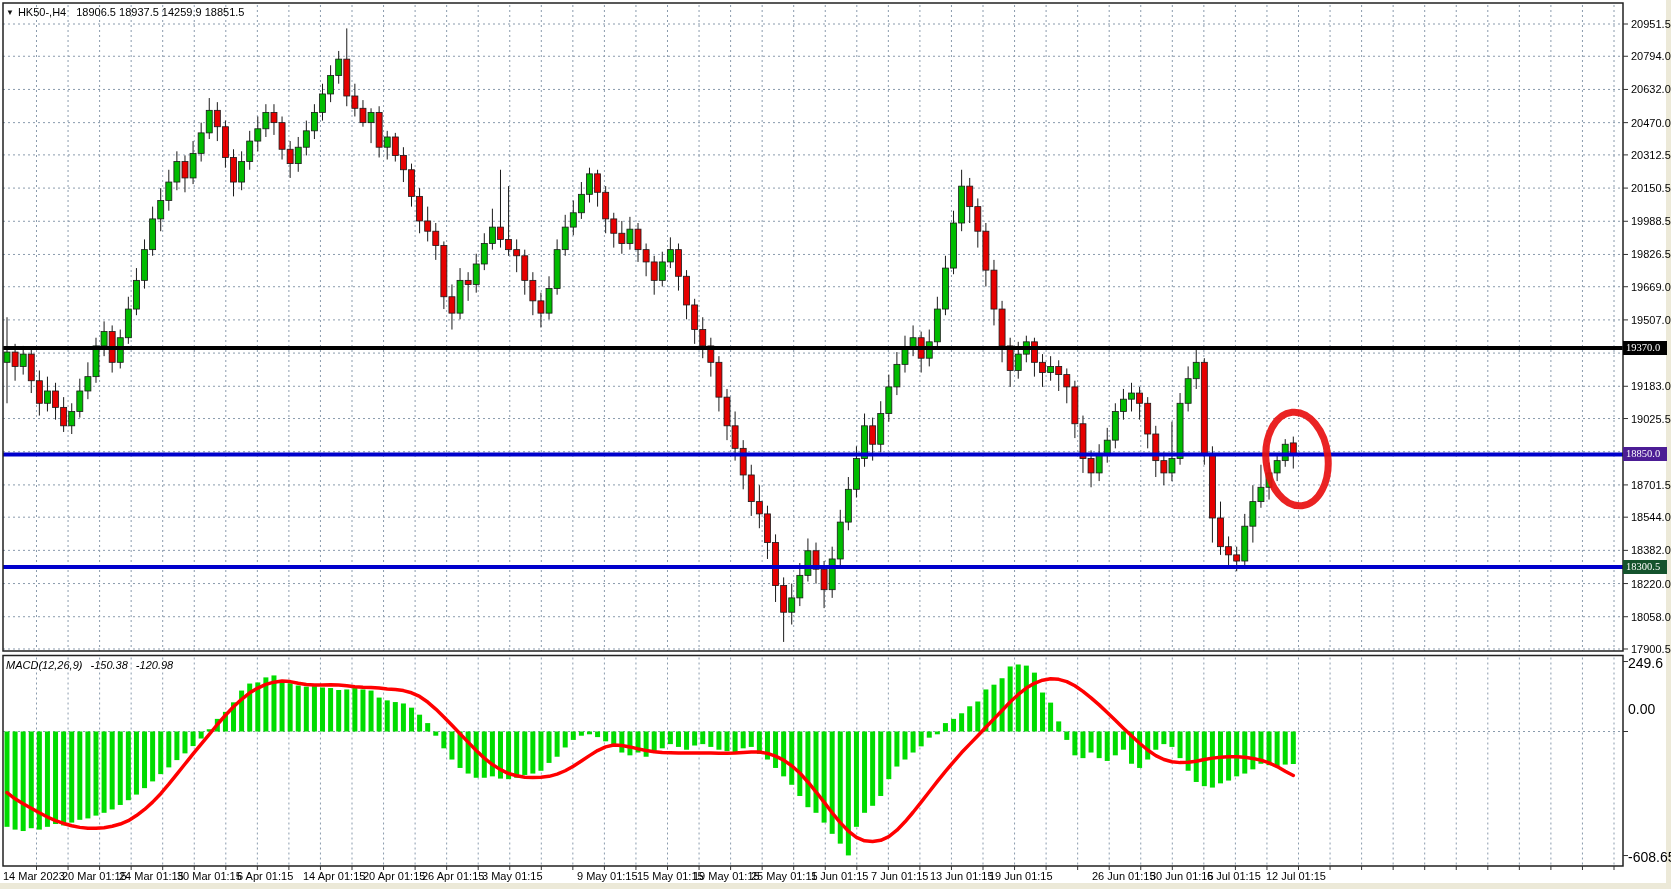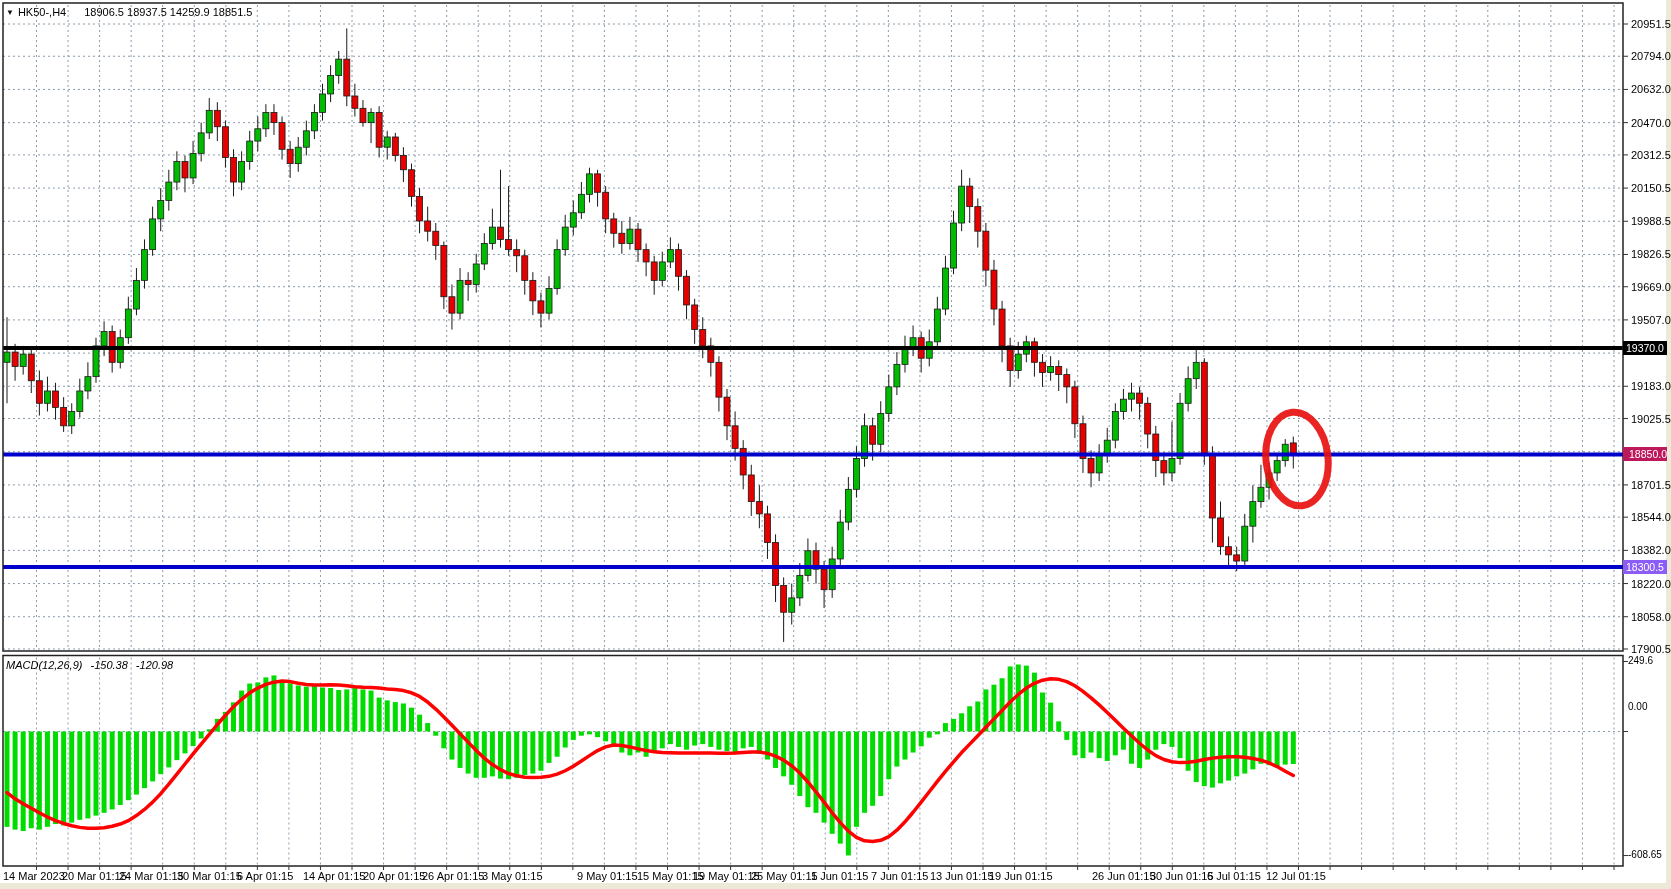--- a/index.html
+++ b/index.html
@@ -6,27 +6,27 @@
   body{
     width:1671px;height:889px;position:relative;overflow:hidden;
     background:#ECE9D8;font-family:"Liberation Sans",sans-serif;
     -webkit-font-smoothing:none;
   }
   #stage{position:absolute;left:0;top:0;width:1671px;height:889px;}
   svg{position:absolute;left:0;top:0;}
   .overlay{position:absolute;z-index:5;color:#000;font-size:11px;line-height:13px;white-space:nowrap;}
   #chart-title{left:6px;top:6px;display:flex;align-items:center;gap:4px;}
   #chart-title .dd{font-size:8px;color:#111;}
-  #chart-title .sym{margin-right:14px;}
+  #chart-title .sym{margin-right:6px;}
   #macd-title{left:6px;top:659px;}
   #macd-title span{margin-right:5px;font-style:italic;}
-  .scale-label{position:absolute;left:1628px;z-index:5;font-size:10px;color:#000;}
+  .scale-label{position:absolute;left:1628px;z-index:5;font-size:14px;color:#000;}
   .badge{
     position:absolute;left:1623px;width:44px;height:14px;z-index:6;
-    color:#fff;font-size:10.5px;line-height:14px;padding-left:3px;box-sizing:border-box;
+    color:#fff;font-size:10.5px;line-height:14px;padding-left:3px;box-sizing:border-box;font-family:Liberation Serif, serif;
   }
   .hotspot{position:absolute;z-index:7;background:transparent;}
 </style>
 </head>
 <body>
 
 <div id="stage">
 
   <svg id="cv" width="1671" height="889">
       <rect x="0" y="0" width="1666" height="883" fill="#FFFFFF"></rect>
@@ -762,19 +762,19 @@
   <div id="macd-title" class="overlay">
     <span>MACD(12,26,9) </span><span>-150.38 </span><span>-120.98</span>
   </div>
 
   <div class="scale-label" style="top:655px;">249.6</div>
   <div class="scale-label" style="top:701px;">0.00</div>
   <div class="scale-label" style="top:849px;">-608.65</div>
 
   <div id="badges">
       <div class="badge" style="top: 340.97px; background: rgb(0, 0, 0);">19370.0</div>
-      <div class="badge" style="top: 447.492px; background: #be185d; text-align: right;">18850.0</div>
-      <div class="badge" style="top: 560.057px; background: #8b5cf6;">18300.5</div>
+      <div class="badge" style="top: 447.492px; background: #4c1d95;">18850.0</div>
+      <div class="badge" style="top: 560.057px; background: #14532d;">18300.5</div>
     </div>
 
   <div class="hotspot" style="left:1623px;top:3px;width:44px;height:863px;"></div>
   <div class="hotspot" style="left:3px;top:866px;width:1620px;height:17px;"></div>
 </div>
 
 </body></html>

